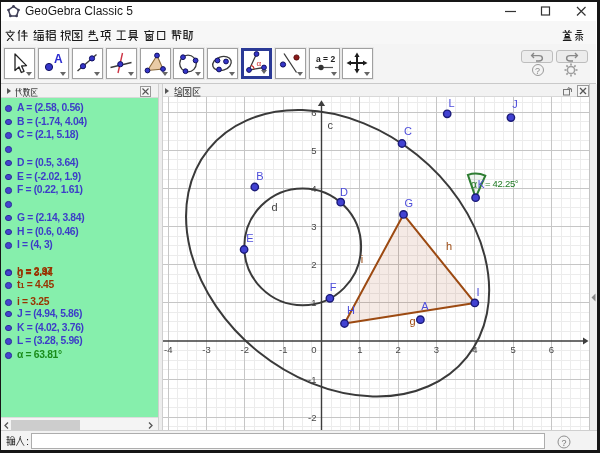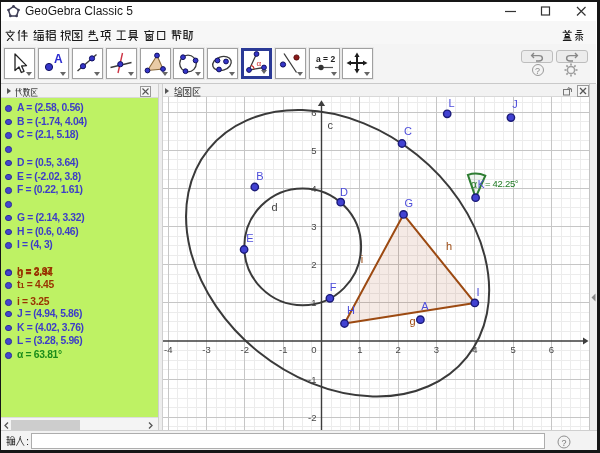--- a/index.html
+++ b/index.html
@@ -9,21 +9,21 @@
 .bord{position:absolute;background:#161616;z-index:50}
 #title{position:absolute;left:0;top:0;width:596px;height:21px;background:#fff}
 #title span{position:absolute;left:25px;top:4px;font-size:12px;color:#1a1a1a}
 #menubar{position:absolute;left:0;top:21px;width:596px;height:23px;background:#f7f7f7}
 #toolbar{position:absolute;left:0;top:44px;width:596px;height:40px;background:#f4f4f4;border-bottom:1px solid #c9c9c9}
 .tb,.tbs{position:absolute;top:4px;width:31px;height:31px;background:#fff;border:1px solid #a0a0a0;box-shadow:0 0 0 1px #e8e8e8}
 .tbs{border:3px solid #2b3a96;box-shadow:none}
 .tbs svg{left:-1px!important;top:-1px!important}
 .dd{position:absolute;right:2px;bottom:2px;width:0;height:0;border-left:3.5px solid transparent;border-right:3.5px solid transparent;border-top:4.5px solid #666}
 .ur{position:absolute;top:6px;width:32px;height:13px;background:#ececec;border:1px solid #bdbdbd;border-radius:3px;text-align:center}
-#alg{position:absolute;left:1px;top:84px;width:157px;height:346px;background:#bef264;overflow:hidden}
+#alg{position:absolute;left:1px;top:84px;width:157px;height:346px;background:#86efac;overflow:hidden}
 .ph{position:absolute;left:0;top:0;width:100%;height:14px;background:#f2f2f2;border-bottom:1px solid #d8d8d8}
 .ai{position:absolute;left:4px;height:13px;white-space:nowrap;font-weight:bold;font-size:10.3px;letter-spacing:-0.32px;line-height:13px}
 .mb{display:inline-block;width:6.5px;height:6.5px;border-radius:50%;background:#4545d0;border:1px solid #2a2a96;margin-right:5.5px;vertical-align:-0.5px}
 .tri{width:0;height:0;border-top:3.5px solid transparent;border-bottom:3.5px solid transparent;border-left:4.5px solid #555;position:absolute}
 #split{position:absolute;left:158px;top:84px;width:5px;height:346px;background:#ededed;border-left:1px solid #cfcfcf;border-right:1px solid #cfcfcf}
 #gfx{position:absolute;left:163px;top:84px;width:426px;height:13px;background:#f2f2f2;border-bottom:1px solid #d8d8d8}
 #strip{position:absolute;left:589px;top:84px;width:8px;height:346px;background:#f0f0f0;border-left:1px solid #c4c4c4}
 #inputbar{position:absolute;left:0;top:430px;width:597px;height:20px;background:#f3f3f3;border-top:1px solid #cfcfcf}
 #ifield{position:absolute;left:31px;top:2px;width:514px;height:16px;background:#fff;border:1px solid #adadad}
 #sb{position:absolute;left:0px;top:333px;width:157px;height:13px;background:#f4f4f4;border-top:1px solid #ddd}
@@ -309,24 +309,24 @@
         <svg width="11" height="11" style="position:absolute;left:139px;top:2px">
           <rect x="0.5" y="0.5" width="10" height="10" fill="#f6f6f6" stroke="#999"></rect>
           <path d="M2.5 2.5 L8.5 8.5 M8.5 2.5 L2.5 8.5" stroke="#555" stroke-width="1.1"></path>
         </svg>
       </div>
       <div class="ai" style="top:17.0px"><span class="mb"></span><span style="color:#3d3dc8">A = (2.58, 0.56)</span></div>
       <div class="ai" style="top:30.7px"><span class="mb"></span><span style="color:#3d3dc8">B = (-1.74, 4.04)</span></div>
       <div class="ai" style="top:44.4px"><span class="mb"></span><span style="color:#3d3dc8">C = (2.1, 5.18)</span></div>
       <div class="ai" style="top:58.2px"><span class="mb"></span></div>
       <div class="ai" style="top:71.9px"><span class="mb"></span><span style="color:#3d3dc8">D = (0.5, 3.64)</span></div>
-      <div class="ai" style="top:85.6px"><span class="mb"></span><span style="color:#3d3dc8">E = (-2.02, 3.8)</span></div>
+      <div class="ai" style="top:85.6px"><span class="mb"></span><span style="color:#3d3dc8">E = (-2.02, 1.9)</span></div>
       <div class="ai" style="top:99.3px"><span class="mb"></span><span style="color:#3d3dc8">F = (0.22, 1.61)</span></div>
       <div class="ai" style="top:113.0px"><span class="mb"></span></div>
-      <div class="ai" style="top:126.8px"><span class="mb"></span><span style="color:#3d3dc8">G = (2.14, 3.32)</span></div>
+      <div class="ai" style="top:126.8px"><span class="mb"></span><span style="color:#3d3dc8">G = (2.14, 3.84)</span></div>
       <div class="ai" style="top:140.5px"><span class="mb"></span><span style="color:#3d3dc8">H = (0.6, 0.46)</span></div>
       <div class="ai" style="top:154.2px"><span class="mb"></span><span style="color:#3d3dc8">I = (4, 3)</span></div>
       <div class="ai" style="top:181px"><span class="mb"></span><span style="color:#993300">h = 2.97</span></div>
       <div class="ai" style="top:181.6px"><span class="mb"></span><span style="color:#993300">g = 3.44</span></div>
       <div class="ai" style="top:211px"><span class="mb"></span><span style="color:#993300">i = 3.25</span></div>
       <div class="ai" style="top:194px"><span class="mb"></span><span style="color:#993300">t<span style="font-size:8px">1</span> = 4.45</span></div>
       <div class="ai" style="top:222.8px"><span class="mb"></span><span style="color:#3d3dc8">J = (4.94, 5.86)</span></div>
       <div class="ai" style="top:236.5px"><span class="mb"></span><span style="color:#3d3dc8">K = (4.02, 3.76)</span></div>
       <div class="ai" style="top:250.2px"><span class="mb"></span><span style="color:#3d3dc8">L = (3.28, 5.96)</span></div>
       <div class="ai" style="top:264.0px"><span class="mb"></span><span style="color:#1a8c1a">α = 63.81°</span></div>

